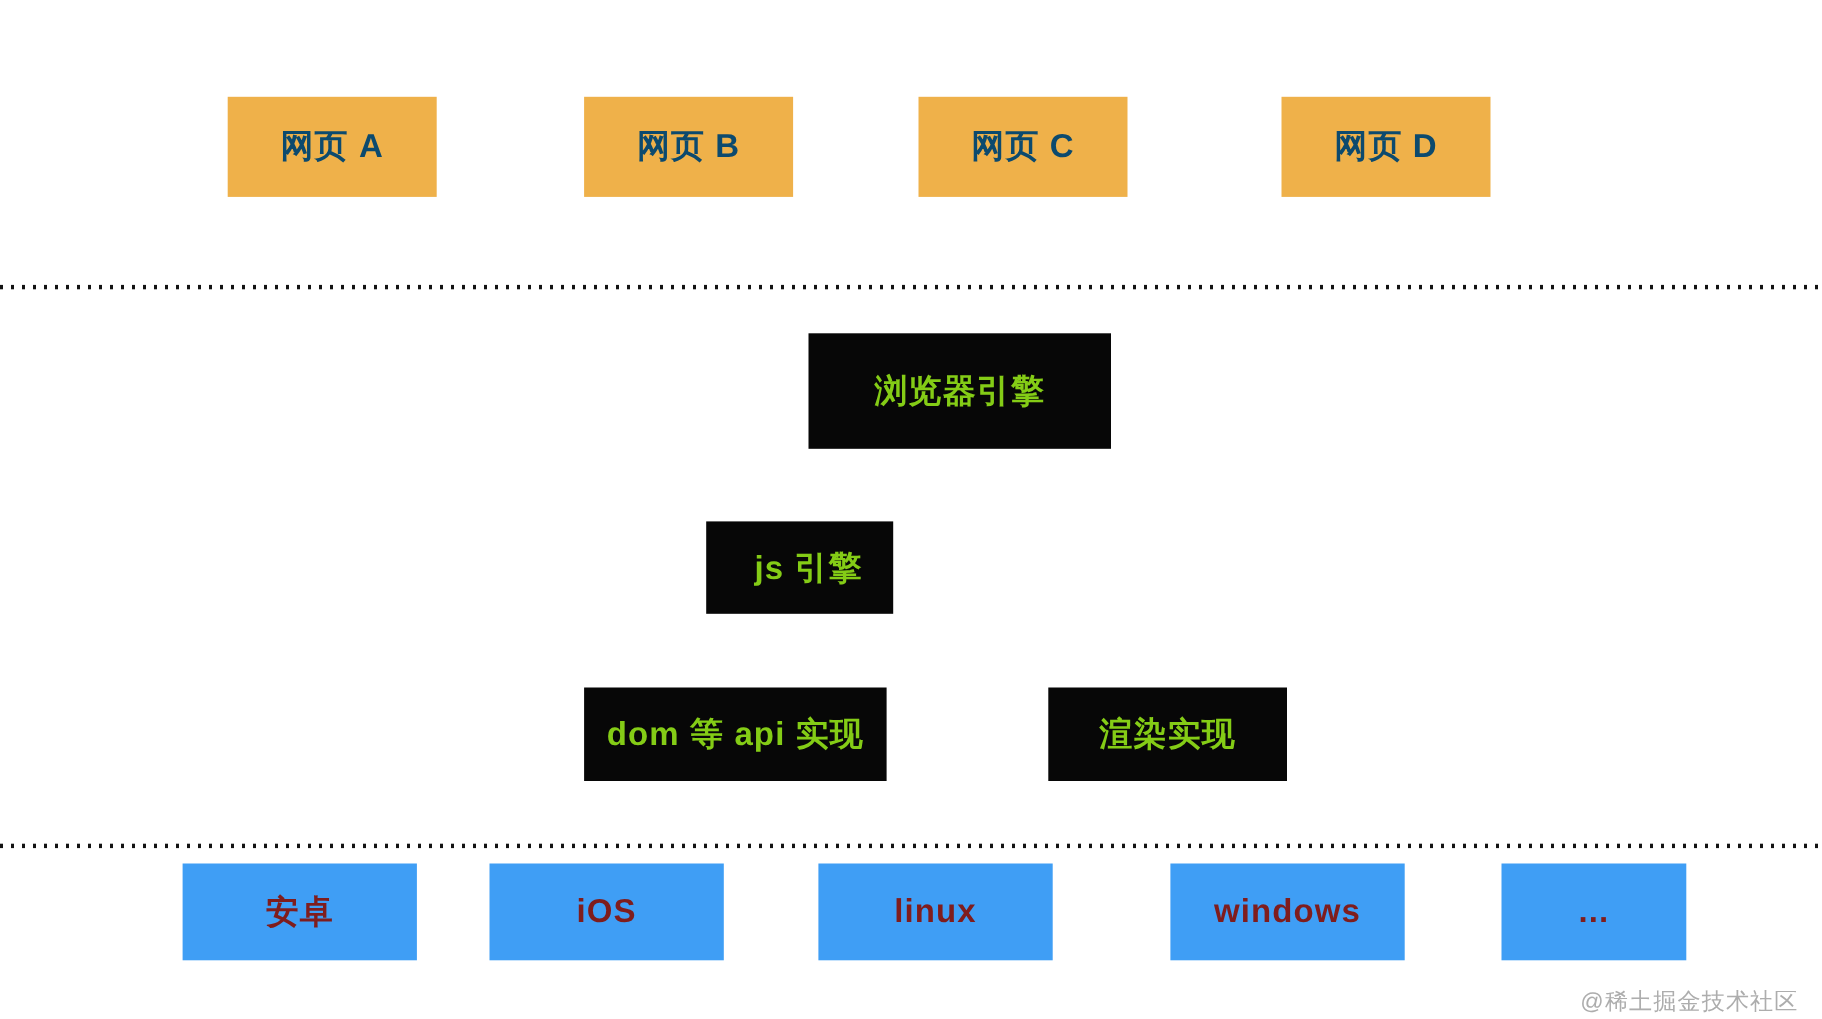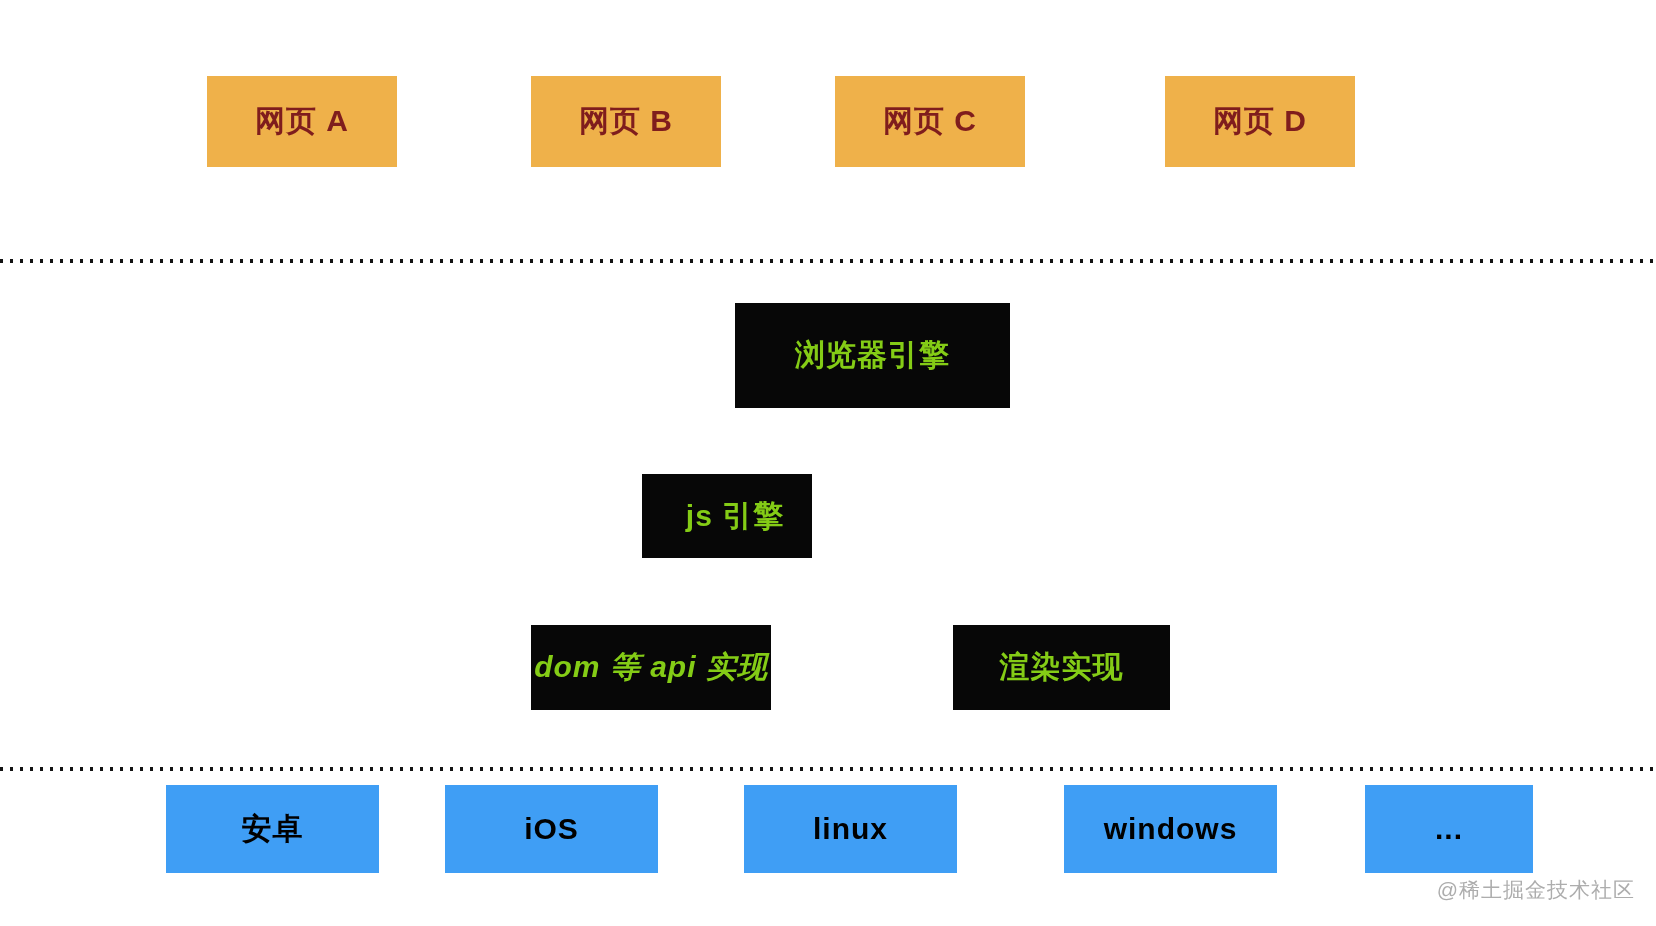--- a/index.html
+++ b/index.html
@@ -22,52 +22,52 @@
     justify-content: center;
     font-weight: bold;
     font-size: 30px;
     letter-spacing: 1px;
     box-sizing: border-box;
     white-space: nowrap;
   }
   
   .box.web {
     background: #efb14a;
-    color: #7f1d1d;
-    top: 76px;
+    color: #0c4a6e;
+    top: 88px;
     height: 91px;
     width: 190px;
   }
   
   .box.engine {
     background: #070707;
     color: #84cc16;
   }
   
   .box.os {
     background: #3f9ef5;
-    color: #000000;
+    color: #7f1d1d;
     top: 785px;
     height: 88px;
   }
   .divider {
     position: absolute;
     left: 0;
     width: 1656px;
     height: 4px;
     background-image: repeating-linear-gradient(
       to right,
       #131313 0px, #131313 3px,
       transparent 3px, transparent 10px
     );
   }
   #watermark {
     position: absolute;
     right: 21px;
-    top: 876px;
+    top: 896px;
     font-size: 21px;
     font-weight: normal;
     letter-spacing: 1px;
     color: #adadad;
   }
 </style>
 </head>
 <body>
 
 <div id="canvas">
@@ -76,21 +76,21 @@
   <div class="box web" style="left:531px;">网页 B</div>
   <div class="box web" style="left:835px;">网页 C</div>
   <div class="box web" style="left:1165px;">网页 D</div>
 
   <div class="divider" style="top:259px;"></div>
 
   <div class="box engine" style="left:735px; top:303px; width:275px; height:105px;">浏览器引擎</div>
 
   <div class="box engine" style="left:642px; top:474px; width:170px; height:84px;padding-left:16px;">js 引擎</div>
 
-  <div class="box engine" style="left:531px; top:625px; width:240px; height:85px;font-style:italic;">dom 等 api 实现</div>
+  <div class="box engine" style="left:531px; top:625px; width:275px; height:85px;">dom 等 api 实现</div>
   <div class="box engine" style="left:937px; top:625px; width:217px; height:85px;margin-left:16px;">渲染实现</div>
 
   <div class="divider" style="top:767px;"></div>
 
   <div class="box os" style="left:166px; width:213px;">安卓</div>
   <div class="box os" style="left:445px; width:213px;">iOS</div>
   <div class="box os" style="left:744px; width:213px;">linux</div>
   <div class="box os" style="left:1064px; width:213px;">windows</div>
   <div class="box os" style="left:1365px; width:168px;">...</div>
 

